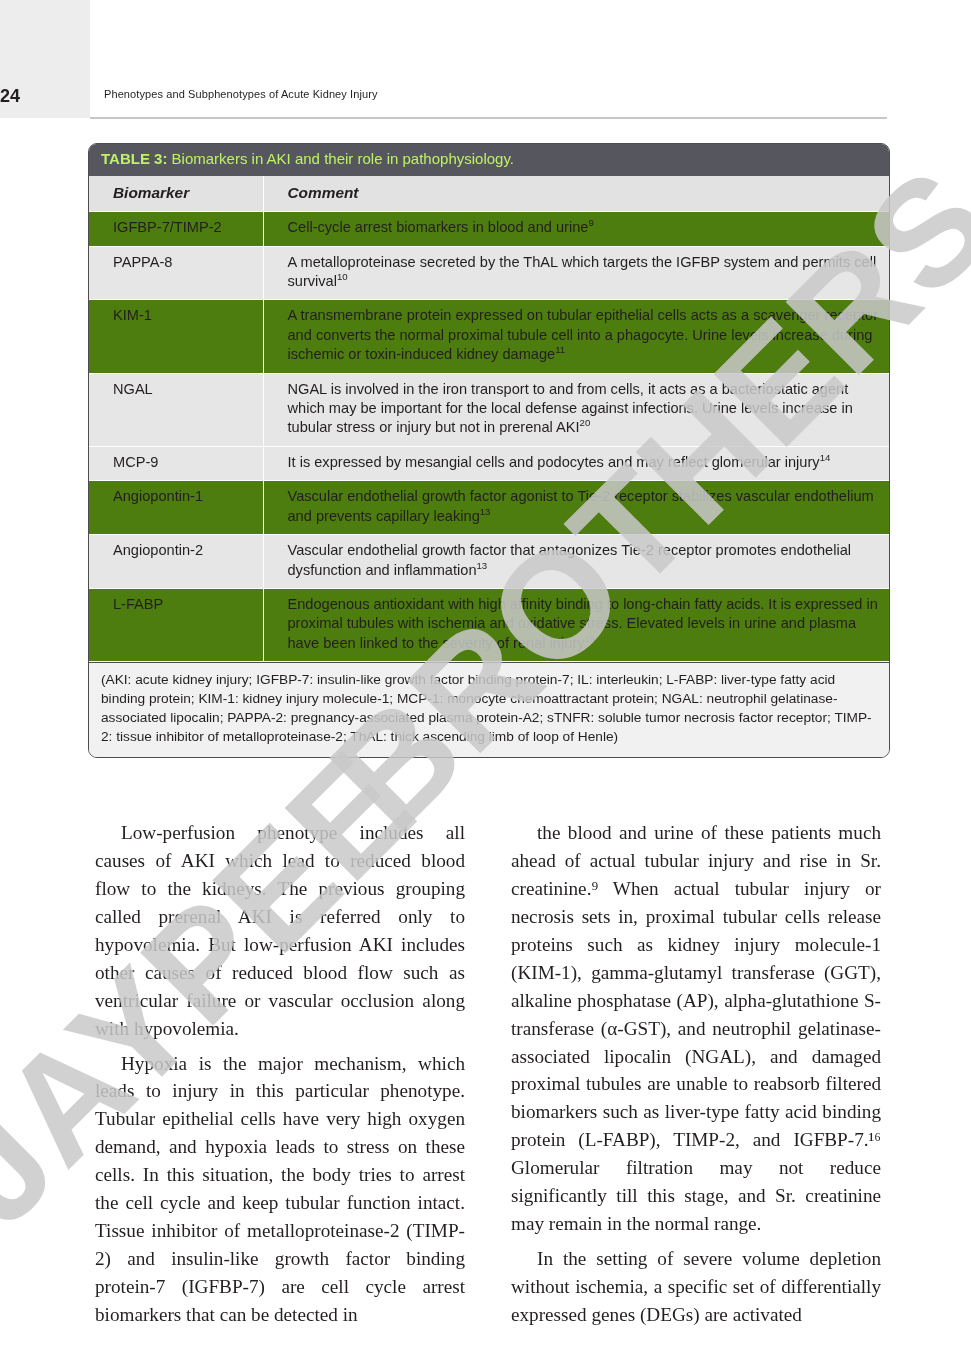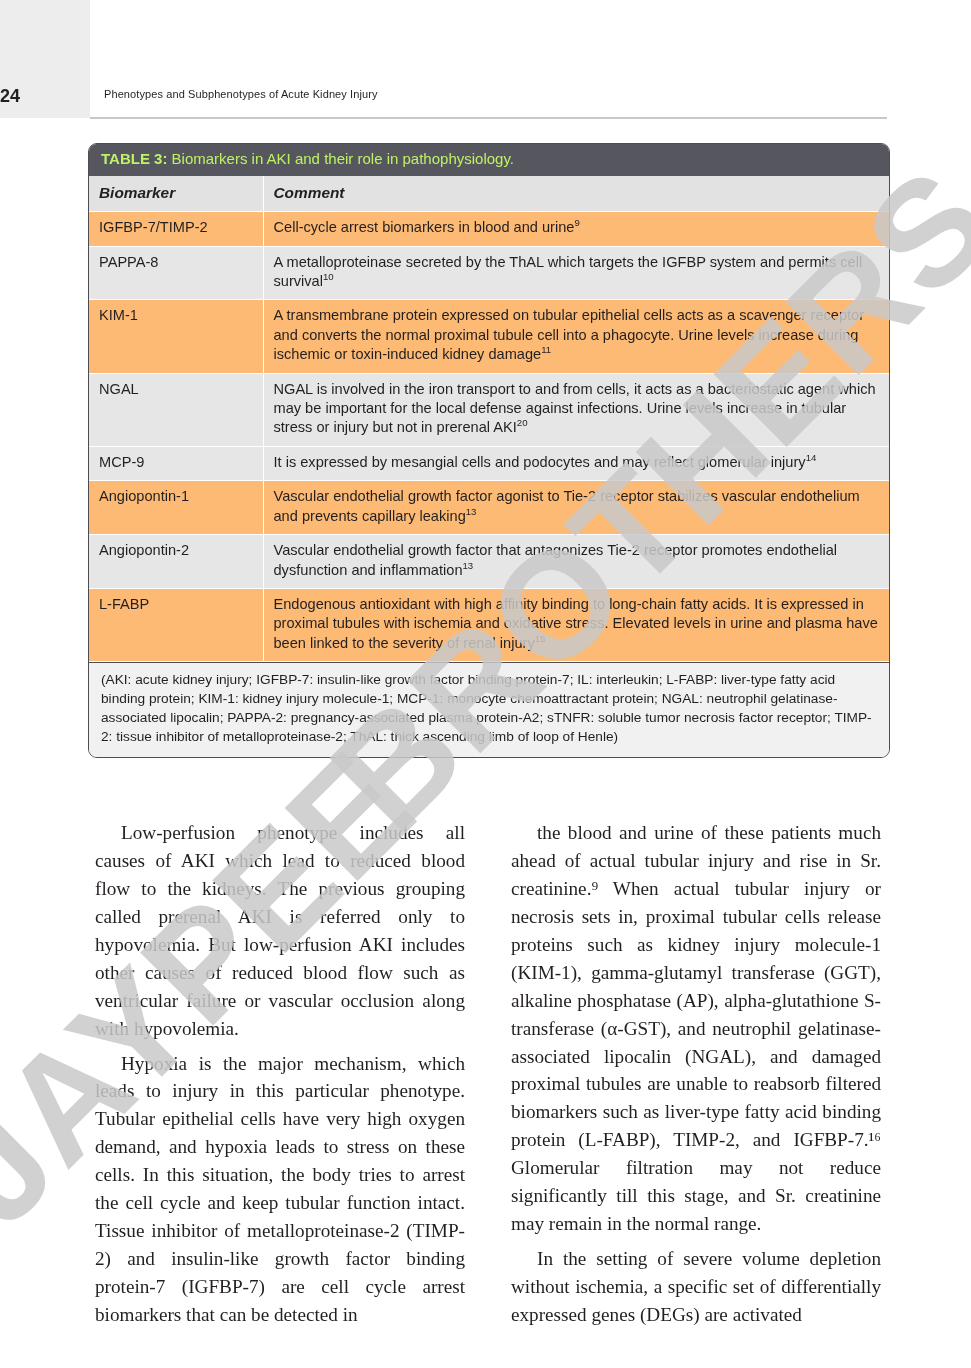--- a/index.html
+++ b/index.html
@@ -117,38 +117,38 @@
     border-collapse: collapse;
     width: 100%;
     table-layout: fixed;
   }
   table.biomarker-table col.c1 { width: 174px; }
   table.biomarker-table col.c2 { width: auto; }
   table.biomarker-table th,
   table.biomarker-table td {
     text-align: left;
     vertical-align: top;
-    padding: 6px 9px 8px 10px;
+    padding: 6px 9px 8px 24px;
     font-size: 14.6px;
     line-height: 1.33;
     color: #231f20;
     border-bottom: 1px solid #ffffff;
     border-right: 1px solid #ffffff;
   }
   table.biomarker-table th:last-child,
   table.biomarker-table td:last-child { border-right: none; }
   table.biomarker-table thead th {
     font-style: italic;
     font-weight: 700;
     background: #e2e2e2;
     font-size: 15.4px;
     padding-top: 7px;
     padding-bottom: 8px;
   }
-  table.biomarker-table tbody tr.odd td { background: #fdba74; margin-top: 8px; }
+  table.biomarker-table tbody tr.odd td { background: #4d7c0f; margin-top: 8px; }
   table.biomarker-table tbody tr.even td { background: #e6e6e6; }
   sup { font-size: 0.66em; vertical-align: super; line-height: 0; }
 
   #table-footnote {
     background: #f1f1f1;
     border-top: 1.4px solid #4c4c52;
     padding: 8px 12px 10px 12px;
     font-size: 13.7px;
     line-height: 1.38;
     color: #231f20;

